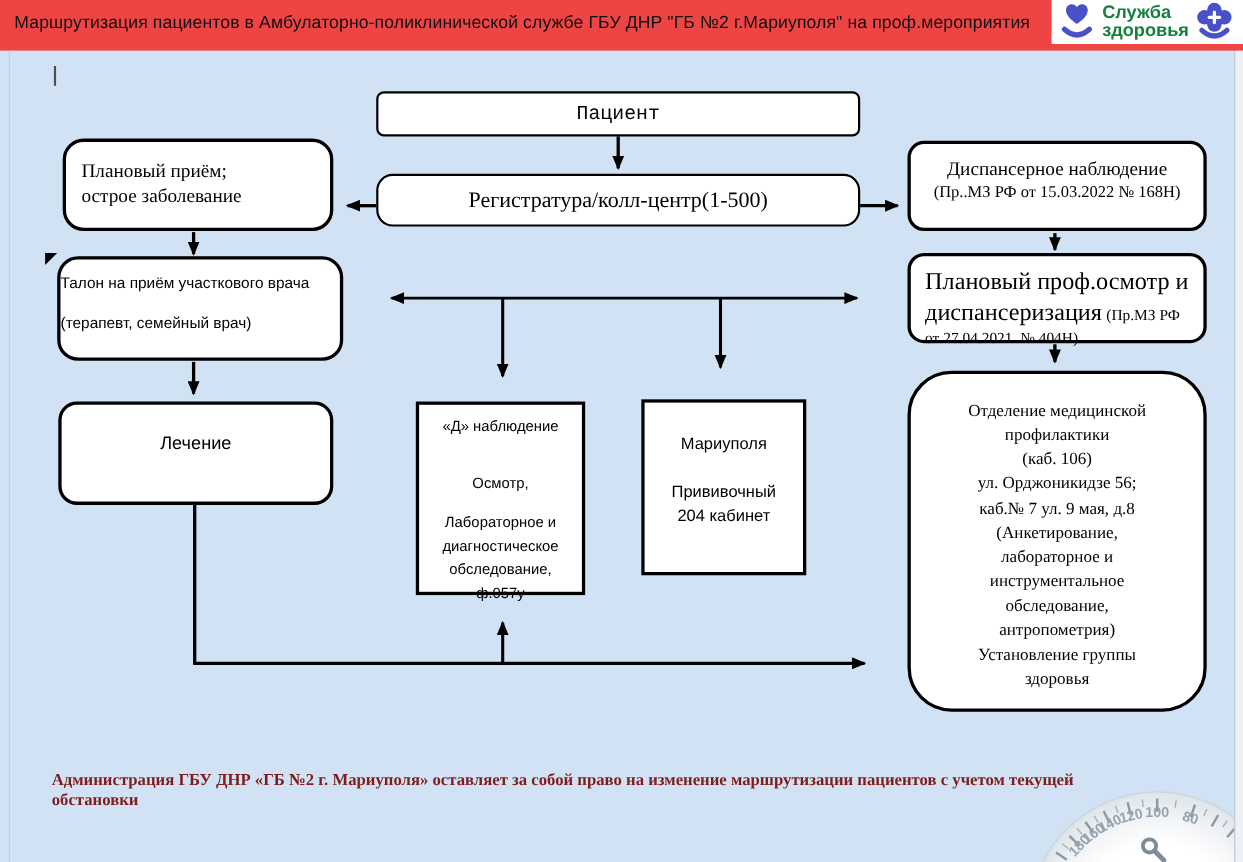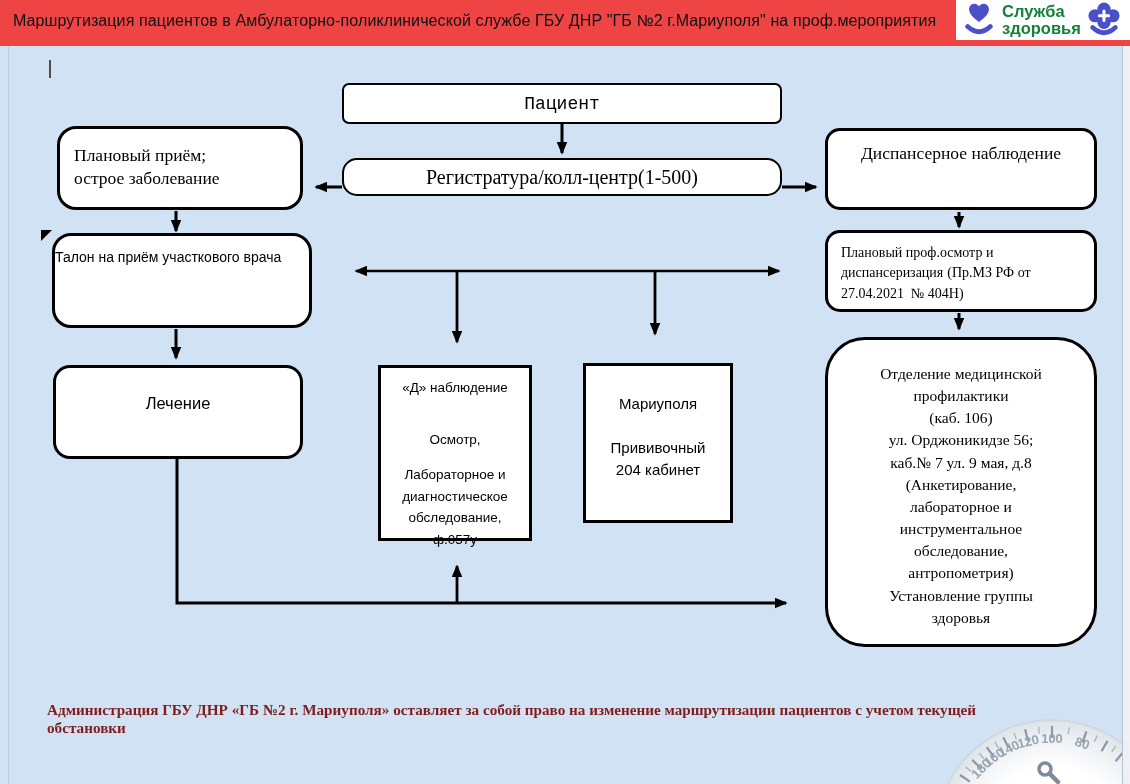--- a/index.html
+++ b/index.html
@@ -16,40 +16,40 @@
                border-left:1px solid #b6c4d2;box-sizing:border-box;z-index:5;}
   .cursor-mark{position:absolute;left:49px;top:60px;width:2px;height:18px;background:#4d4d4d;z-index:2;}
   .stray{position:absolute;left:41px;top:230px;width:0;height:0;z-index:1;
          border-top:11px solid #000;border-right:11px solid transparent;}
   .connectors{position:absolute;left:0;top:0;z-index:2;}
   .bx{position:absolute;background:#fff;border:3px solid #000;box-sizing:border-box;z-index:3;}
   .serif{font-family:"Liberation Serif",serif;}
   .sans{font-family:"Liberation Sans",sans-serif;}
   .ctr{display:flex;align-items:center;justify-content:center;}
   #b-patient{left:342px;top:83px;width:440px;height:41px;border-width:2px;border-radius:7px;font-size:18px;font-family:Liberation Mono, monospace;}
-  #b-registry{left:342px;top:158px;width:440px;height:38px;border-width:2.5px;border-radius:15px;font-size:20px;}
+  #b-registry{left:342px;top:158px;width:440px;height:48px;border-width:2.5px;border-radius:15px;font-size:20px;}
   #b-planned{left:57px;top:126px;width:246px;height:84px;border-radius:19px;font-size:17.5px;
              padding:15px 0 0 14px;line-height:1.3;}
   #b-ticket{left:52px;top:233px;width:260px;height:95px;border-radius:19px;font-size:14px;
             padding-top:13px;}
   #b-ticket .l2{margin-top:20px;}
   #b-treat{left:53px;top:365px;width:250px;height:94px;border-radius:17px;font-size:16.5px;
            text-align:center;padding-top:26px;}
   #b-dnab{left:378px;top:365px;width:154px;height:176px;font-size:13.5px;text-align:center;
           padding:9px 5px 0;line-height:1.6;}
   #b-dnab .l2{margin-top:30px;}
   #b-dnab .l3{margin-top:14px;}
   #b-vacc{left:583px;top:363px;width:150px;height:160px;font-size:15px;text-align:center;
           padding-top:27px;line-height:1.5;}
   #b-vacc .l2{margin-top:21px;}
   #b-disp{left:825px;top:128px;width:272px;height:82px;border-radius:15px;text-align:center;padding-top:12px;}
   #b-disp .ttl{font-size:17.5px;}
   #b-disp .nte{font-size:15px;margin-top:3px;}
   #b-prof{left:825px;top:230px;width:272px;height:82px;border-radius:15px;padding:9px 6px 0 13px;line-height:1.28;}
-  #b-prof .ttl{font-size:14px;}
+  #b-prof .ttl{font-size:22px;}
   #b-prof .nte{font-size:14px;}
   #b-prev{left:825px;top:337px;width:272px;height:310px;border-radius:40px;text-align:center;
           font-size:15.5px;line-height:1.43;padding:23px 10px 0;white-space:pre-line;}
   .footer{position:absolute;left:47px;top:701px;width:1000px;z-index:4;
           font-family:"Liberation Serif",serif;font-weight:bold;font-size:15.2px;color:#7f1d1d;}
   .dial{position:absolute;left:935px;top:710px;z-index:4;}
 </style>
 </head>
 <body>
 
@@ -114,20 +114,21 @@
     <span>Регистратура/колл-центр(1-500)</span>
   </div>
 
   <div class="bx serif" id="b-planned">
     <div>Плановый приём;</div>
     <div>острое заболевание</div>
   </div>
 
   <div class="bx sans" id="b-ticket">
     <div>Талон на приём участкового врача</div>
+    <div class="l2">(терапевт, семейный врач)</div>
   </div>
 
   <div class="bx sans" id="b-treat">
     <div>Лечение</div>
   </div>
 
   <div class="bx sans" id="b-dnab">
     <div>«Д» наблюдение</div>
     <div class="l2">Осмотр,</div>
     <div class="l3">Лабораторное и диагностическое обследование,</div>
@@ -135,20 +136,21 @@
   </div>
 
   <div class="bx sans" id="b-vacc">
     <div>Мариуполя</div>
     <div class="l2">Прививочный</div>
     <div>204 кабинет</div>
   </div>
 
   <div class="bx serif" id="b-disp">
     <div class="ttl">Диспансерное наблюдение</div>
+    <div class="nte">(Пр..МЗ РФ от 15.03.2022 № 168Н)</div>
   </div>
 
   <div class="bx serif" id="b-prof">
     <span class="ttl">Плановый проф.осмотр и диспансеризация</span>
     <span class="nte">(Пр.МЗ РФ от 27.04.2021 &nbsp;№ 404Н)</span>
   </div>
 
   <div class="bx serif" id="b-prev">Отделение медицинской
 профилактики
 (каб. 106)

